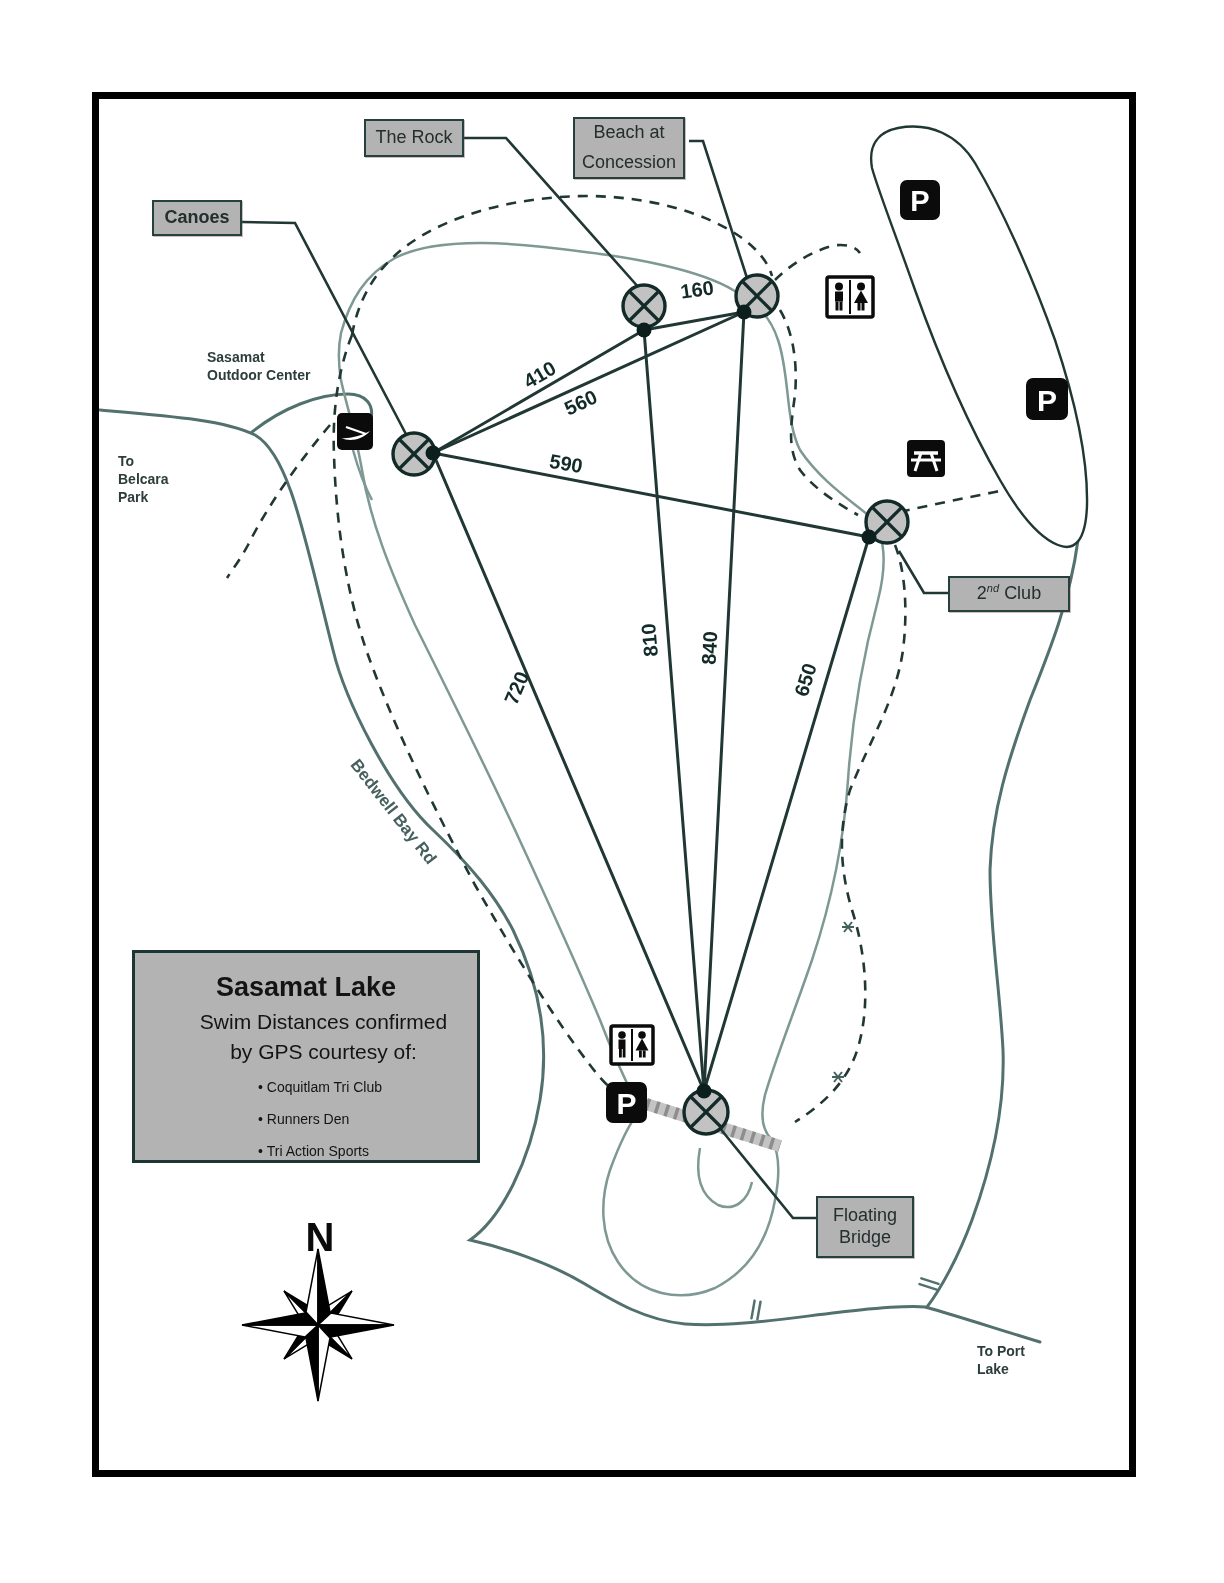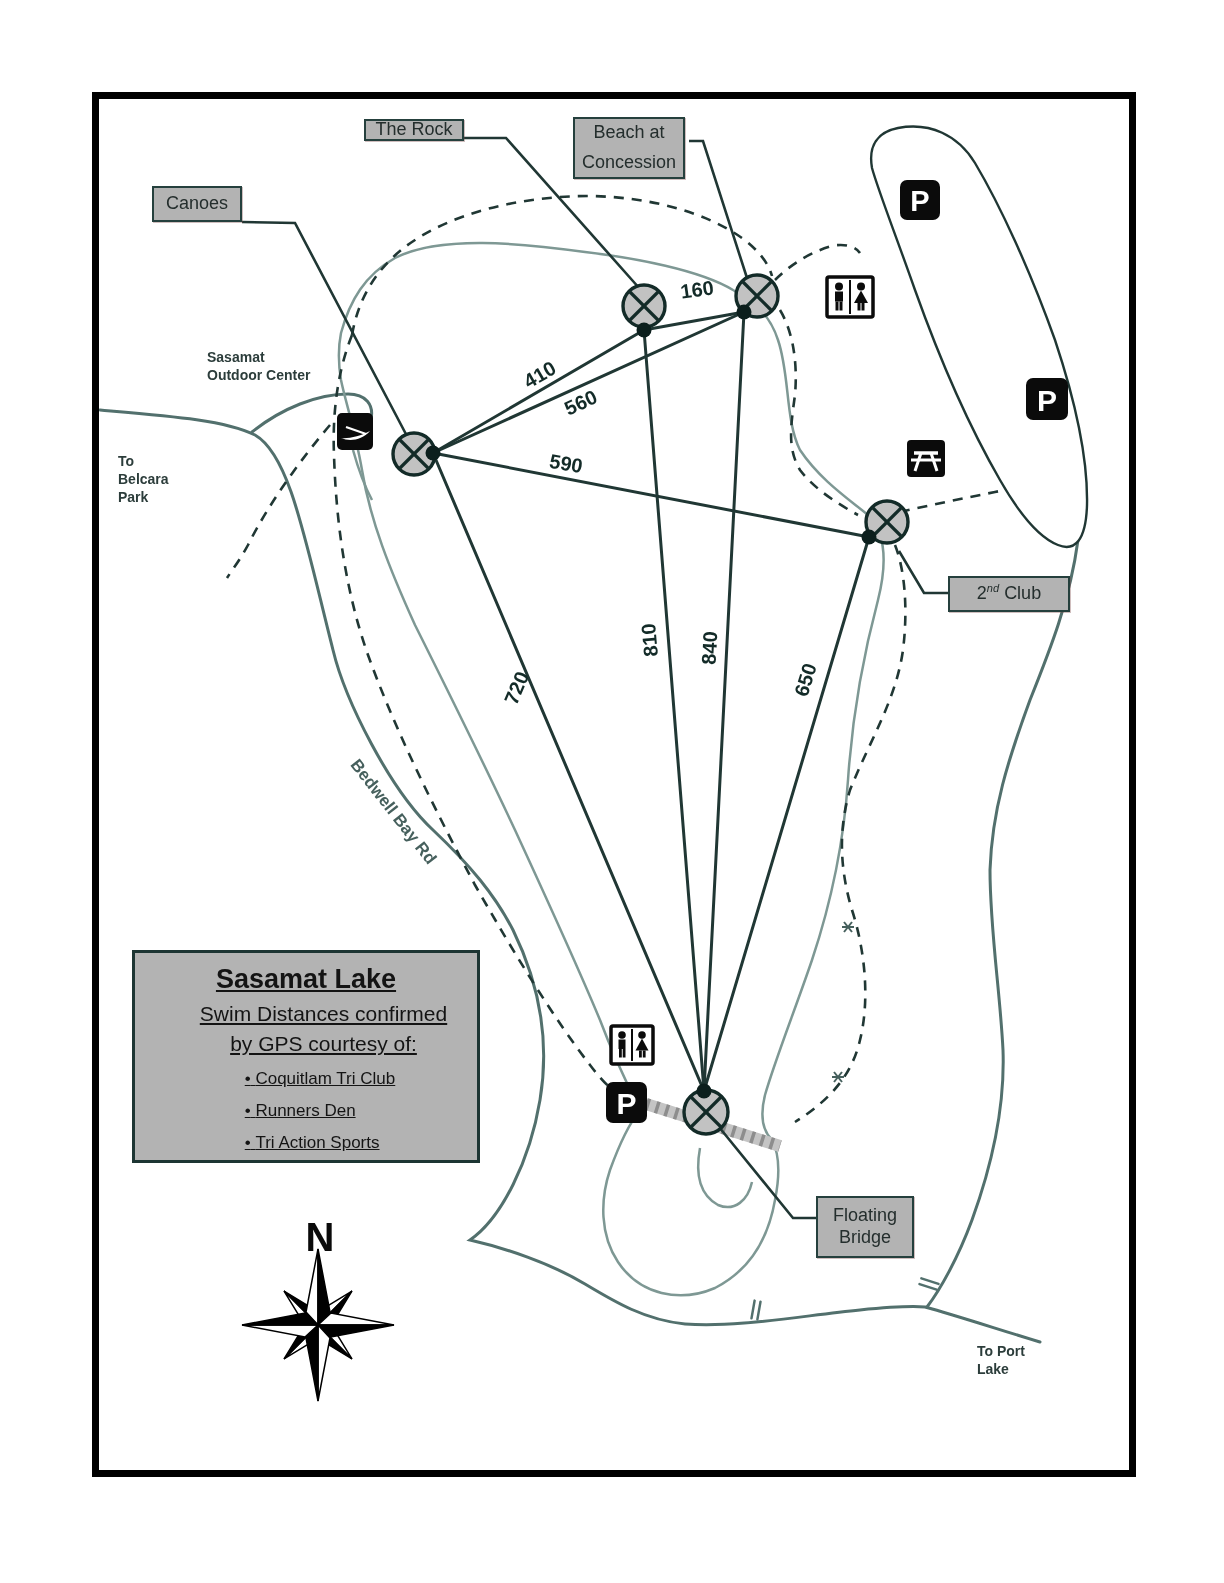--- a/index.html
+++ b/index.html
@@ -33,27 +33,26 @@
   }
   .compass-n{
     position:absolute;font-weight:bold;font-size:40px;color:#0a0a0a;
     transform:translate(-50%,-50%);
   }
   
   .legend{
     position:absolute;left:132px;top:950px;width:348px;height:213px;
     background:#b3b3b3;border:3px solid #1d3533;box-sizing:border-box;
     display:flex;flex-direction:column;align-items:center;color:#141414;
-    padding-top:11px;
-    text-decoration:underline;
+    padding-top:19px;
   }
   .legend .lg-title{font-weight:bold;font-size:27px;margin-bottom:4px;}
   .legend .lg-line{font-size:21px;line-height:30px;margin-left:35px;}
   .legend .lg-bullets{text-align:left;margin-top:4px;}
-  .legend .lg-bullet-row{font-size:17px;line-height:32px;margin-left:28px;}
+  .legend .lg-bullet-row{font-size:14px;line-height:32px;margin-left:28px;}
 </style>
 </head>
 <body>
 
 <div class="page">
 
   <svg width="1224" height="1583" viewBox="0 0 1224 1583">
 
     <g fill="none" stroke="#52706d" stroke-width="3" stroke-linecap="round">
       <path d="M100,410 C170,416 225,420 255,435 C290,455 305,540 333,650
@@ -271,30 +270,30 @@
       </g>
       <g transform="rotate(270)">
         <path d="M0,-76 L-12,-13 L0,0 Z" fill="#ffffff"></path>
           <path d="M0,-76 L12,-13 L0,0 Z" fill="#000000"></path>
       </g>
     </g>
 
     <rect x="95.5" y="95.5" width="1037" height="1378" fill="none" stroke="#000000" stroke-width="7"></rect>
   </svg>
 
-  <div class="callout" style="left:364px;top:119px;width:100px;height:22px;">
+  <div class="callout" style="left:364px;top:119px;width:100px;height:38px;">
     <span>The Rock</span>
   </div>
 
   <div class="callout" style="left:573px;top:117px;width:112px;height:62px;gap:8px;">
     <span>Beach at</span>
     <span>Concession</span>
   </div>
 
-  <div class="callout" style="left:152px;top:186px;width:90px;height:36px;">
+  <div class="callout" style="left:152px;top:200px;width:90px;height:36px;font-weight:bold;">
     <span>Canoes</span>
   </div>
 
   <div class="callout" style="left:948px;top:576px;width:122px;height:36px;">
     <span><span>2</span><sup>nd</sup>&nbsp;<span>Club</span></span>
   </div>
 
   <div class="callout" style="left:816px;top:1196px;width:98px;height:62px;">
     <span>Floating</span>
     <span>Bridge</span>

